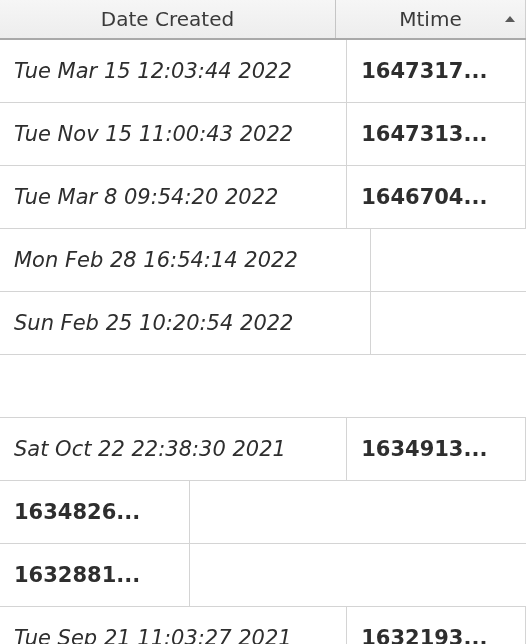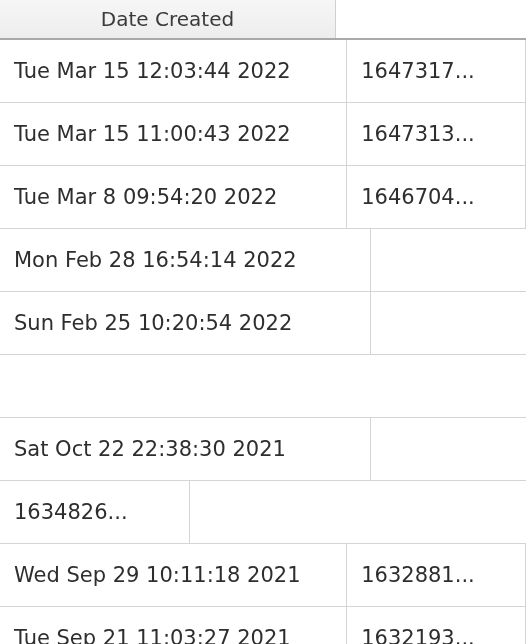--- a/index.html
+++ b/index.html
@@ -65,61 +65,65 @@
       align-items: center;
       padding: 0 14px;
       border-right: 1px solid #d4d4d4;
       overflow: hidden;
       white-space: nowrap;
       font-size: 21px;
     }
     .cell:last-child {
       border-right: 1px solid #d4d4d4;
     }
-    .cell-date { width: 371px; }
-    .cell-mtime { width: 190px; }
+    .cell-date { width: 371px; font-style: italic; }
+    .cell-mtime { width: 190px; font-weight: bold; }
   </style>
 </head>
 <body>
 
 <div class="table">
   <div class="header-row">
     <div class="header-cell col-date">
       <span class="header-label">Date Created</span>
     </div>
+    <div class="header-cell col-mtime">
+      <span class="header-label">Mtime</span>
+      <span class="sort-indicator"></span>
+    </div>
   </div>
   <div class="body" id="table-body">
       <div class="row">
         <div class="cell cell-date">Tue Mar 15 12:03:44 2022</div>
         <div class="cell cell-mtime">1647317...</div>
       </div>
       <div class="row">
-        <div class="cell cell-date">Tue Mar 15 11:00:43 2022</div>
+        <div class="cell cell-date">Tue Nov 15 11:00:43 2022</div>
         <div class="cell cell-mtime">1647313...</div>
       </div>
       <div class="row">
         <div class="cell cell-date">Tue Mar  8 09:54:20 2022</div>
         <div class="cell cell-mtime">1646704...</div>
       </div>
       <div class="row">
         <div class="cell cell-date">Mon Feb 28 16:54:14 2022</div>
       </div>
       <div class="row">
         <div class="cell cell-date">Sun Feb 25 10:20:54 2022</div>
       </div>
       <div class="row">
       </div>
       <div class="row">
         <div class="cell cell-date">Sat Oct 22 22:38:30 2021</div>
+        <div class="cell cell-mtime">1634913...</div>
       </div>
       <div class="row">
         <div class="cell cell-mtime">1634826...</div>
       </div>
       <div class="row">
-        <div class="cell cell-date">Wed Sep 29 10:11:18 2021</div>
         <div class="cell cell-mtime">1632881...</div>
       </div>
       <div class="row">
         <div class="cell cell-date">Tue Sep 21 11:03:27 2021</div>
         <div class="cell cell-mtime">1632193...</div>
       </div>
     </div>
 </div>
 
 </body></html>

